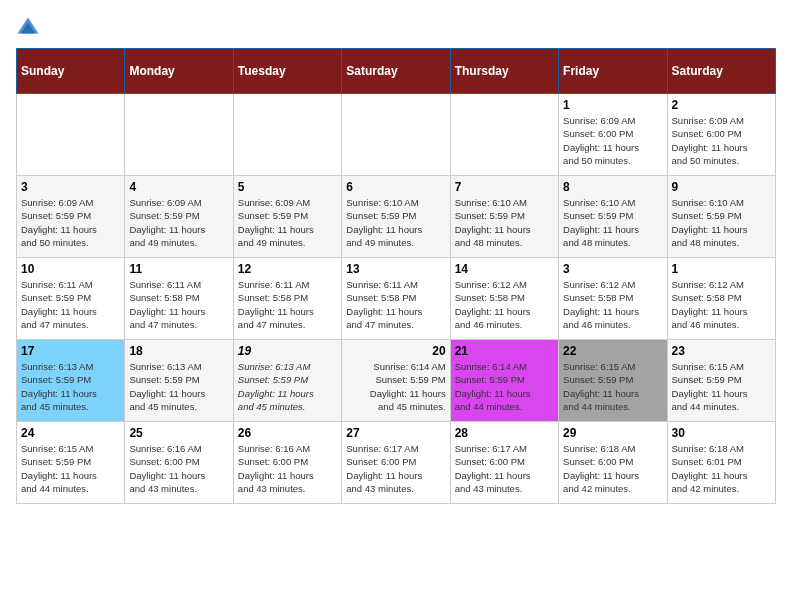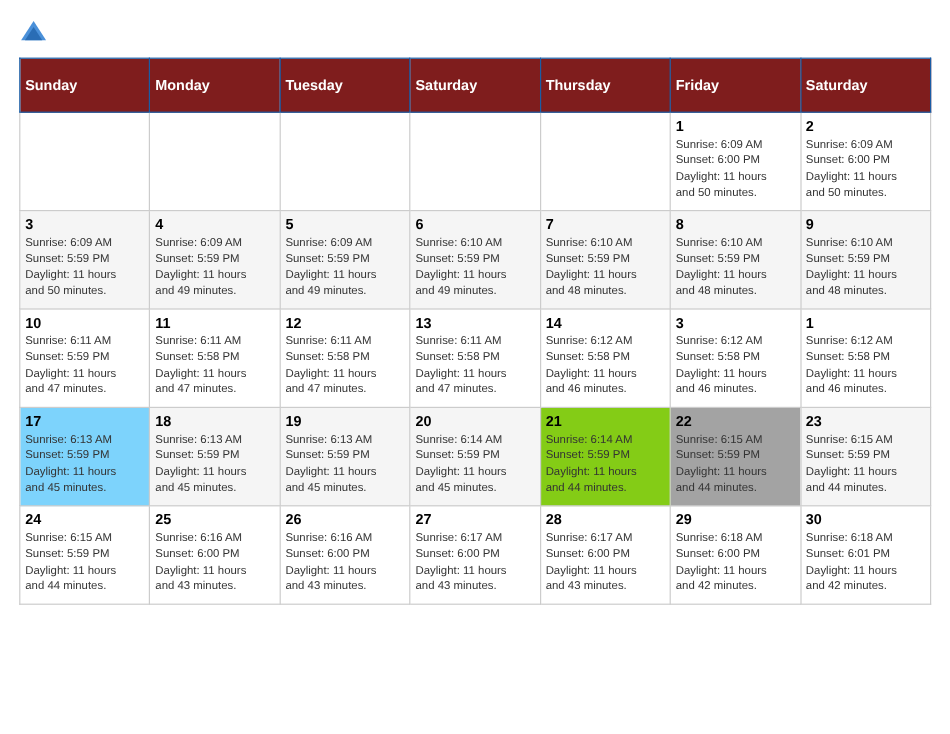--- a/index.html
+++ b/index.html
@@ -246,35 +246,35 @@
 Daylight: 11 hours
 and 45 minutes.</div>
         </td>
         <td style="background: rgb(245, 245, 245);">
           <div class="day-number">18</div>
           <div class="day-info" style="white-space: pre-line;">Sunrise: 6:13 AM
 Sunset: 5:59 PM
 Daylight: 11 hours
 and 45 minutes.</div>
         </td>
-        <td style="background: rgb(245, 245, 245);">
+        <td style="background: rgb(245, 245, 245); font-style: italic;">
           <div class="day-number">19</div>
           <div class="day-info" style="white-space: pre-line;">Sunrise: 6:13 AM
 Sunset: 5:59 PM
 Daylight: 11 hours
 and 45 minutes.</div>
         </td>
-        <td style="background: rgb(245, 245, 245);">
+        <td style="background: rgb(245, 245, 245); text-align: right;">
           <div class="day-number">20</div>
           <div class="day-info" style="white-space: pre-line;">Sunrise: 6:14 AM
 Sunset: 5:59 PM
 Daylight: 11 hours
 and 45 minutes.</div>
         </td>
-        <td style="background: #84cc16;">
+        <td style="background: #d946ef;">
           <div class="day-number">21</div>
           <div class="day-info" style="white-space: pre-line;">Sunrise: 6:14 AM
 Sunset: 5:59 PM
 Daylight: 11 hours
 and 44 minutes.</div>
         </td>
         <td style="background: #a3a3a3;">
           <div class="day-number">22</div>
           <div class="day-info" style="white-space: pre-line;">Sunrise: 6:15 AM
 Sunset: 5:59 PM

